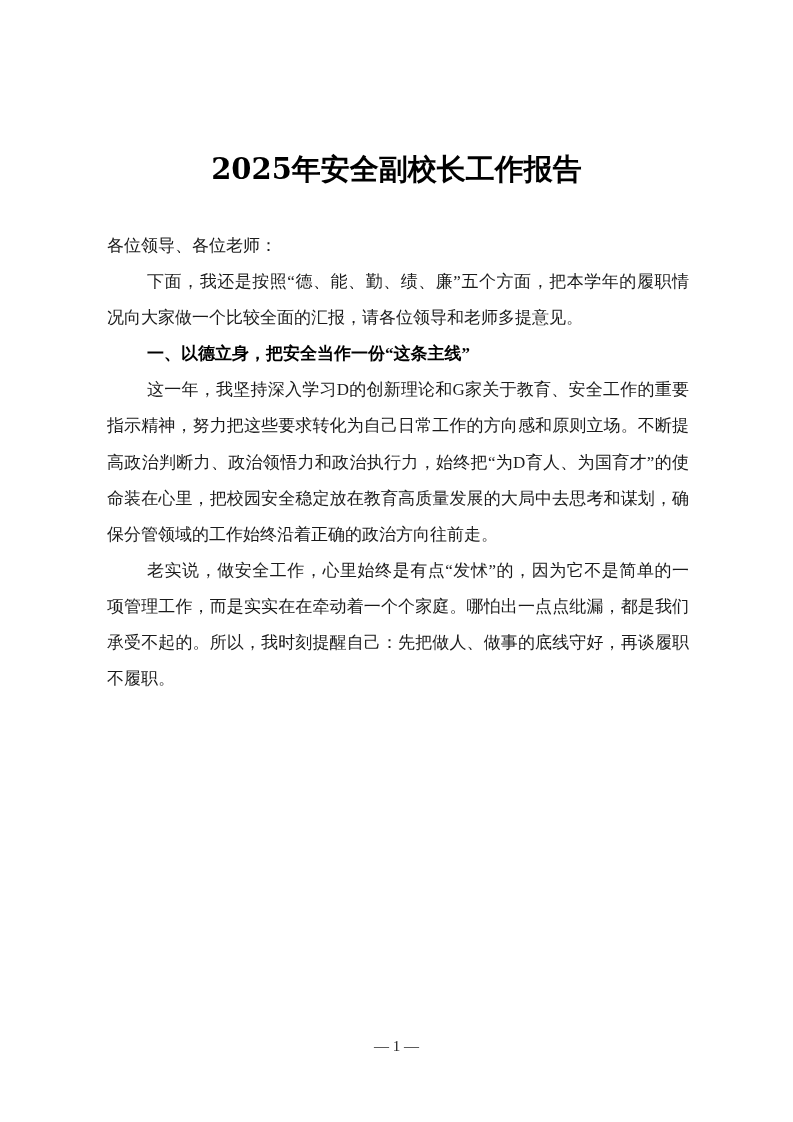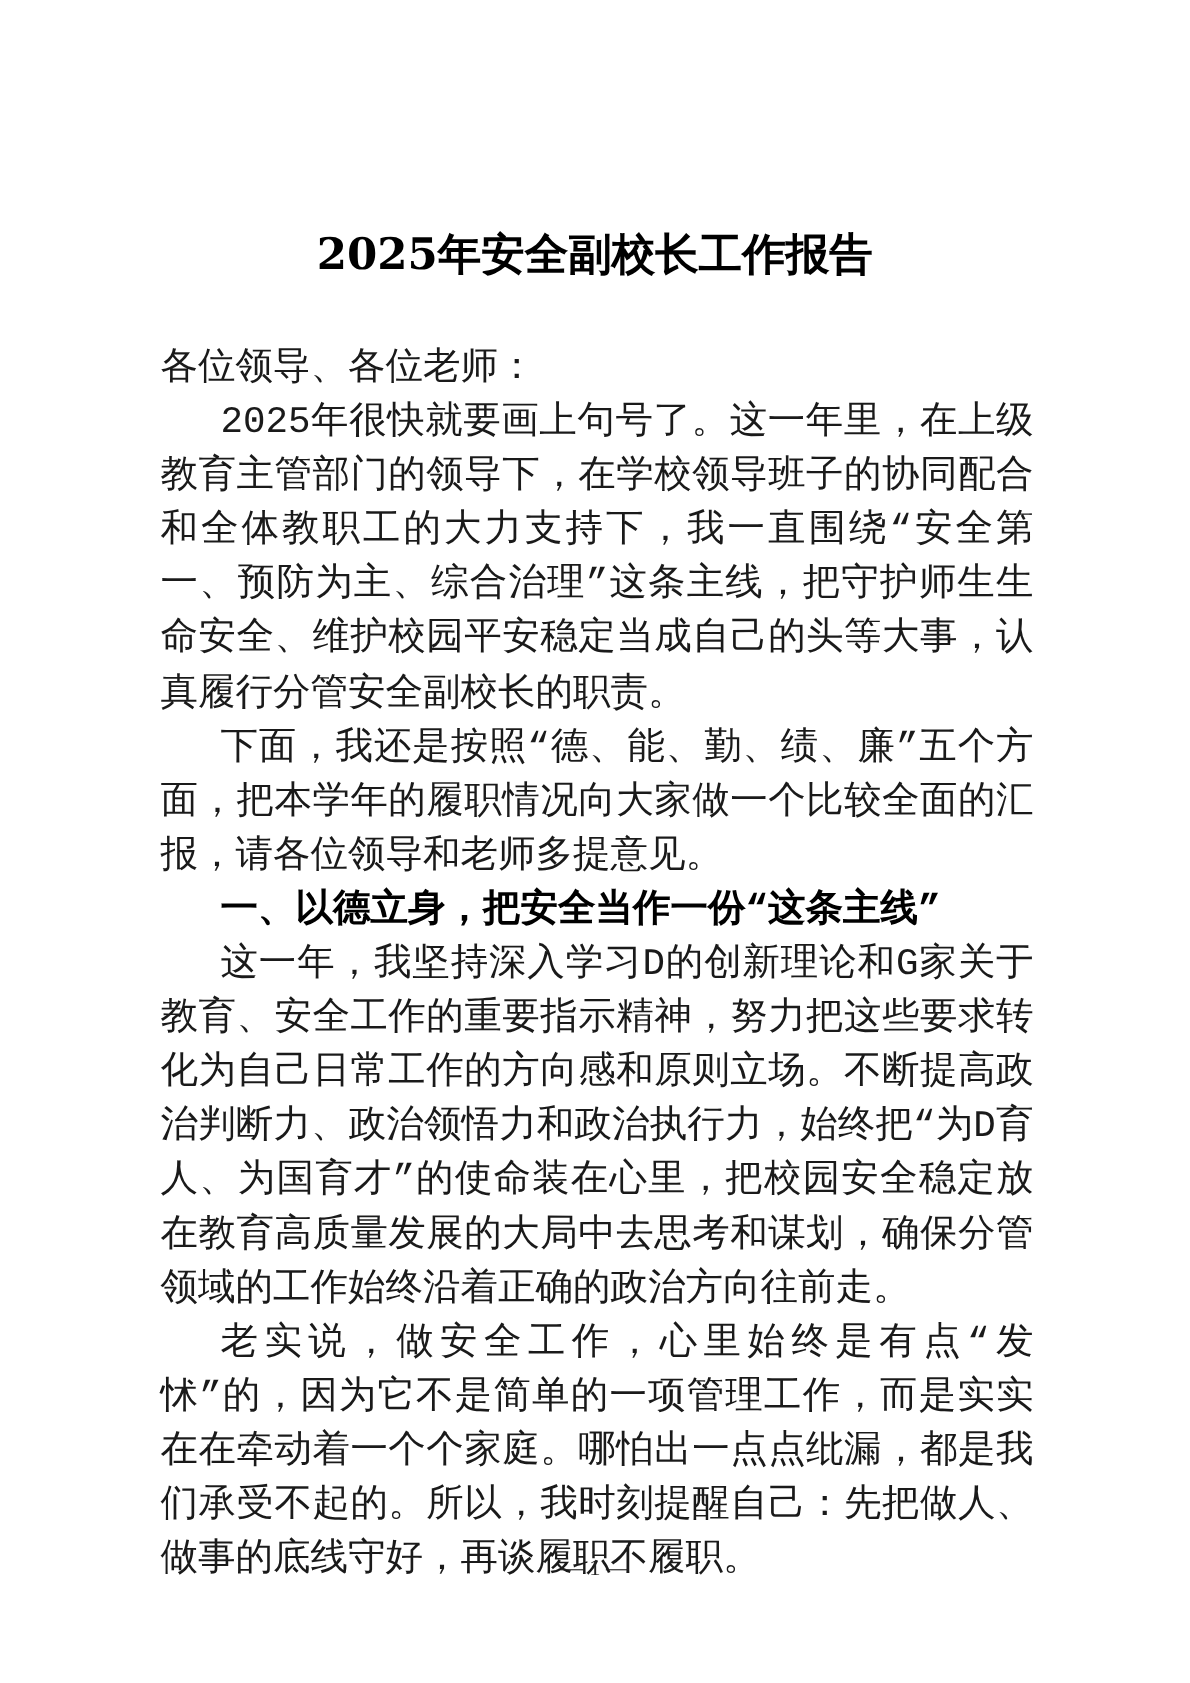--- a/index.html
+++ b/index.html
@@ -5,41 +5,40 @@
     html, body { margin: 0; padding: 0; background: #ffffff; }
     body { width: 793px; height: 1122px; position: relative; overflow: hidden; }
     .page { position: absolute; left: 0; top: 0; width: 667px; height: 1122px; background: #fff; }
     .title {
       position: absolute; left: 0; top: 150px; width: 793px; text-align: center;
       font-family: "DejaVu Serif", "Liberation Serif", serif;
       font-weight: bold; font-size: 29px; color: #000; letter-spacing: 0px;
     }
     .body {
       position: absolute; left: 107px; top: 228px; width: 582px;
-      font-family: Liberation Mono, monospace;
-      font-size: 25px; line-height: 36.1px; color: #1a1a1a;
+      font-family: Liberation Serif, serif;
+      font-size: 17px; line-height: 36.1px; color: #1a1a1a;
       text-align: justify; text-justify: inter-character;
     }
     .body p { margin: 0; }
     .indent { text-indent: 40px; }
     .heading { font-weight: bold; color: #000; }
     .footer {
       position: absolute; left: 0; top: 1038px; width: 793px; text-align: center;
       font-family: "Liberation Serif", serif; font-size: 15px; color: #222;
     }
   </style>
 </head>
 <body>
 
 <div class="page">
   <div class="title">2025年安全副校长工作报告</div>
 
   <div class="body">
     <p>各位领导、各位老师：</p>
-    <p class="indent">2025年很快就要画上句号了。这一年里，在上级教育主管部门的领导下，在学校领导班子的协同配合和全体教职工的大力支持下，我一直围绕“安全第一、预防为主、综合治理”这条主线，把守护师生生命安全、维护校园平安稳定当成自己的头等大事，认真履行分管安全副校长的职责。</p>
     <p class="indent">下面，我还是按照“德、能、勤、绩、廉”五个方面，把本学年的履职情况向大家做一个比较全面的汇报，请各位领导和老师多提意见。</p>
     <p class="indent heading">一、以德立身，把安全当作一份“这条主线”</p>
     <p class="indent">这一年，我坚持深入学习D的创新理论和G家关于教育、安全工作的重要指示精神，努力把这些要求转化为自己日常工作的方向感和原则立场。不断提高政治判断力、政治领悟力和政治执行力，始终把“为D育人、为国育才”的使命装在心里，把校园安全稳定放在教育高质量发展的大局中去思考和谋划，确保分管领域的工作始终沿着正确的政治方向往前走。</p>
     <p class="indent">老实说，做安全工作，心里始终是有点“发怵”的，因为它不是简单的一项管理工作，而是实实在在牵动着一个个家庭。哪怕出一点点纰漏，都是我们承受不起的。所以，我时刻提醒自己：先把做人、做事的底线守好，再谈履职不履职。</p>
   </div>
 
   <div class="footer">— 1 —</div>
 </div>
 
 </body></html>

